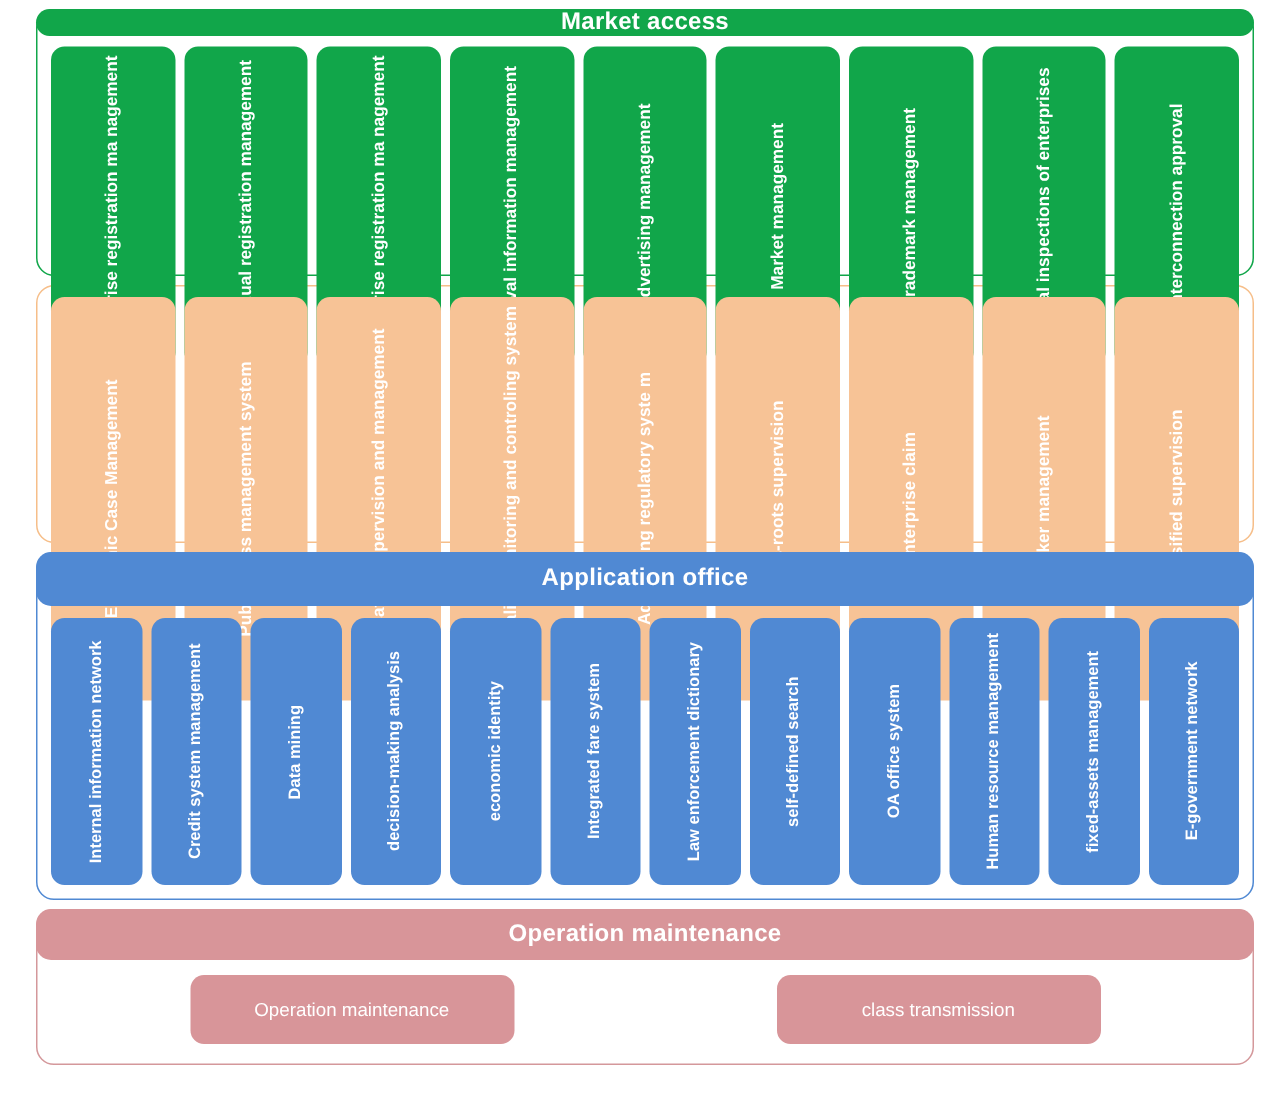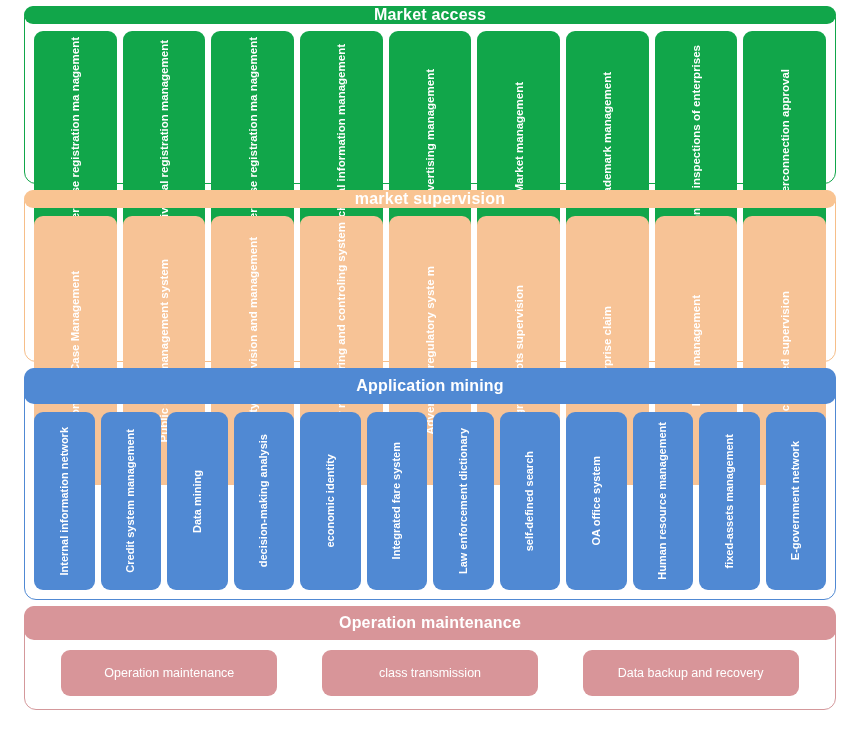--- a/index.html
+++ b/index.html
@@ -171,21 +171,20 @@
           <span>Annual inspections of enterprises</span>
         </div>
       <div class="chip-v">
           <span>Interconnection approval</span>
         </div>
     </div>
   </section>
 
   <section class="layer t-orange layer-supervision">
     <div class="layer-shell"></div>
-    <div class="layer-header">market supervision</div>
     <div class="layer-body">
       <div class="chip-v">
           <span>Economic Case Management</span>
         </div>
       <div class="chip-v">
           <span>Public class management system</span>
         </div>
       <div class="chip-v">
           <span>food safety supervision and management</span>
         </div>
@@ -205,21 +204,21 @@
           <span>Broker management</span>
         </div>
       <div class="chip-v">
           <span>classified supervision</span>
         </div>
     </div>
   </section>
 
   <section class="layer t-blue layer-app">
     <div class="layer-shell"></div>
-    <div class="layer-header">Application mining</div>
+    <div class="layer-header">Application office</div>
     <div class="layer-body">
       <div class="chip-v">
           <span>Internal information network</span>
         </div>
       <div class="chip-v">
           <span>Credit system management</span>
         </div>
       <div class="chip-v">
           <span>Data mining</span>
         </div>
@@ -256,19 +255,16 @@
   <section class="layer t-rose layer-ops">
     <div class="layer-shell"></div>
     <div class="layer-header">Operation maintenance</div>
     <div class="layer-body">
       <div class="chip-h">
           <span>Operation maintenance</span>
         </div>
       <div class="chip-h">
           <span>class transmission</span>
         </div>
-      <div class="chip-h">
-          <span>Data backup and recovery</span>
-        </div>
     </div>
   </section>
 
 </div>
 
 </body></html>

